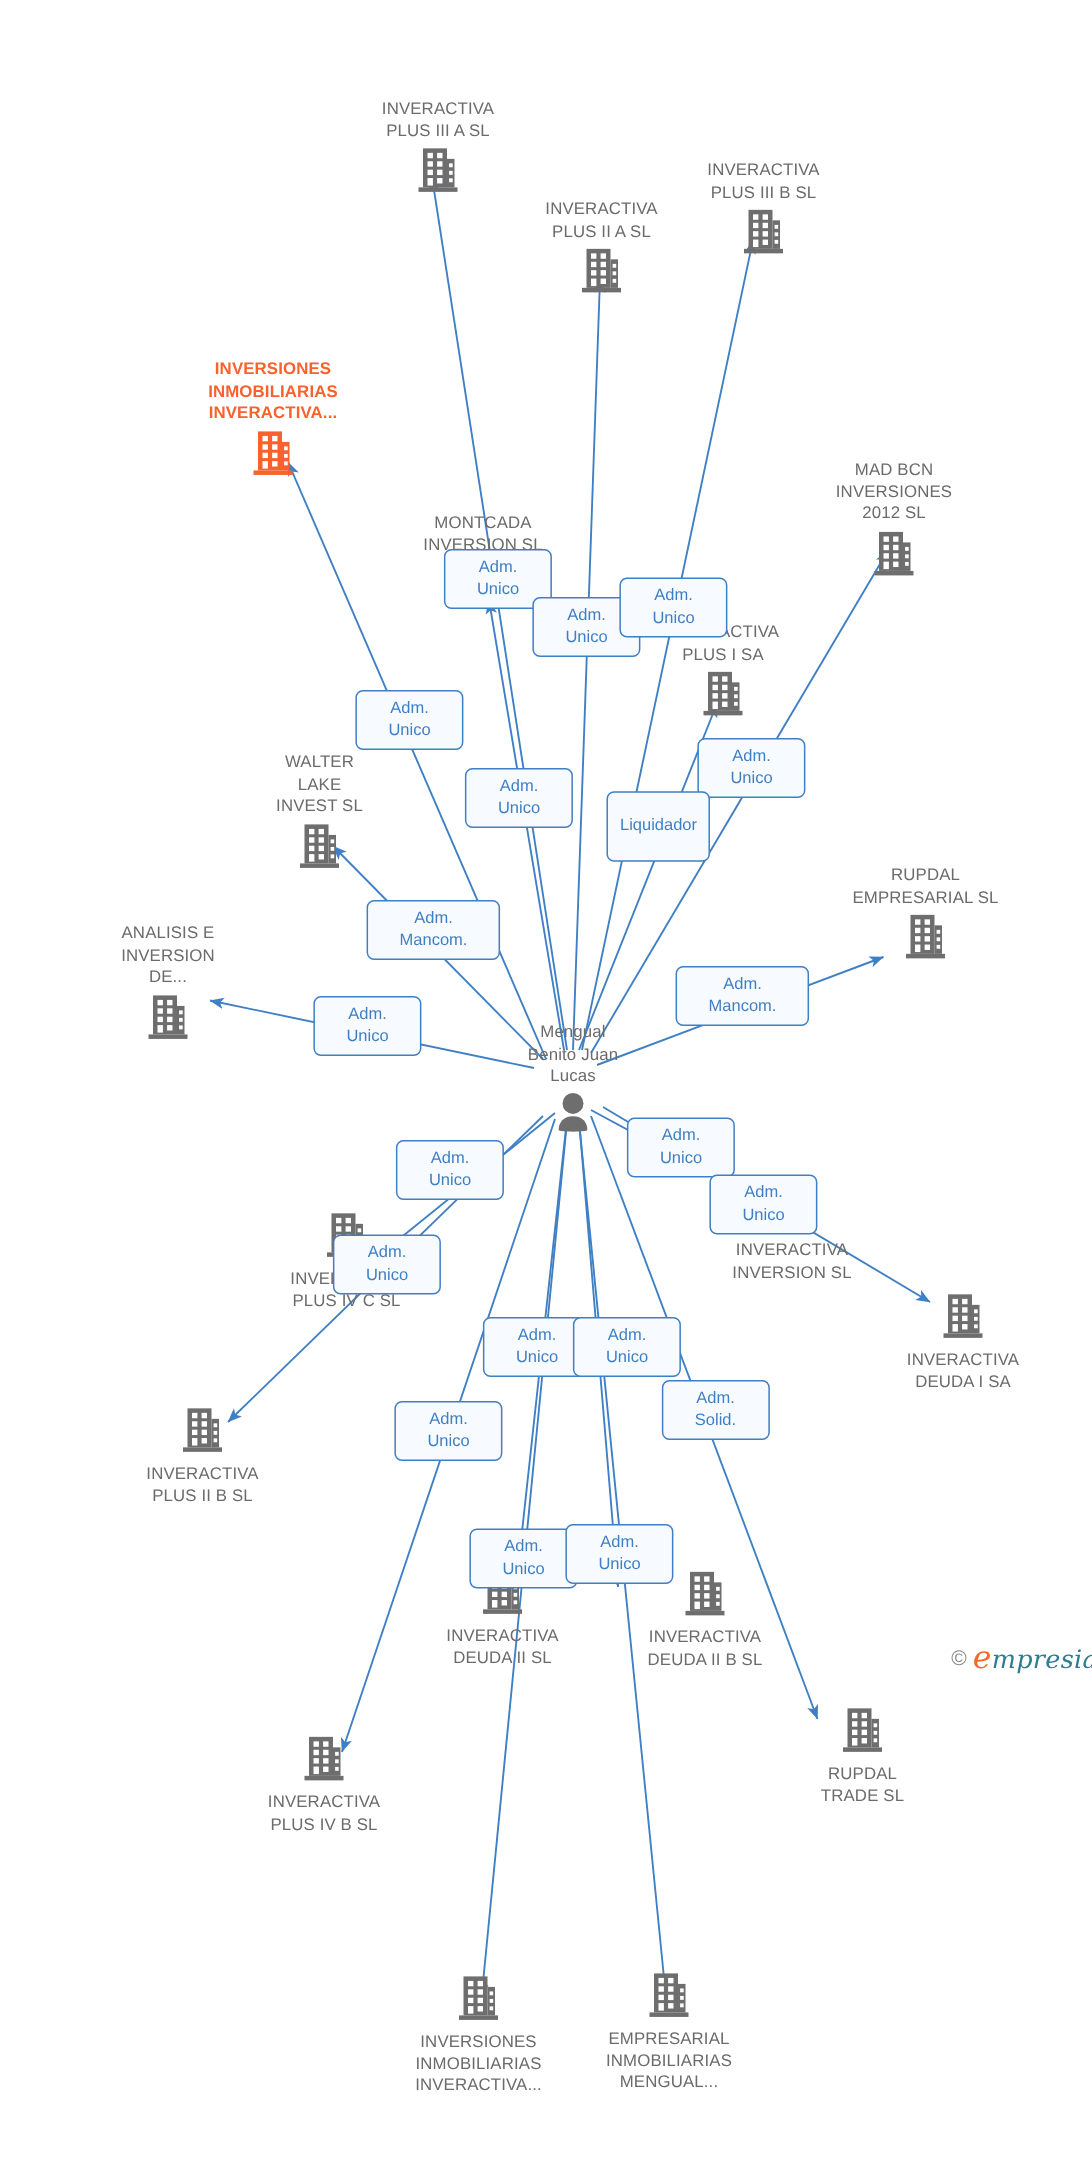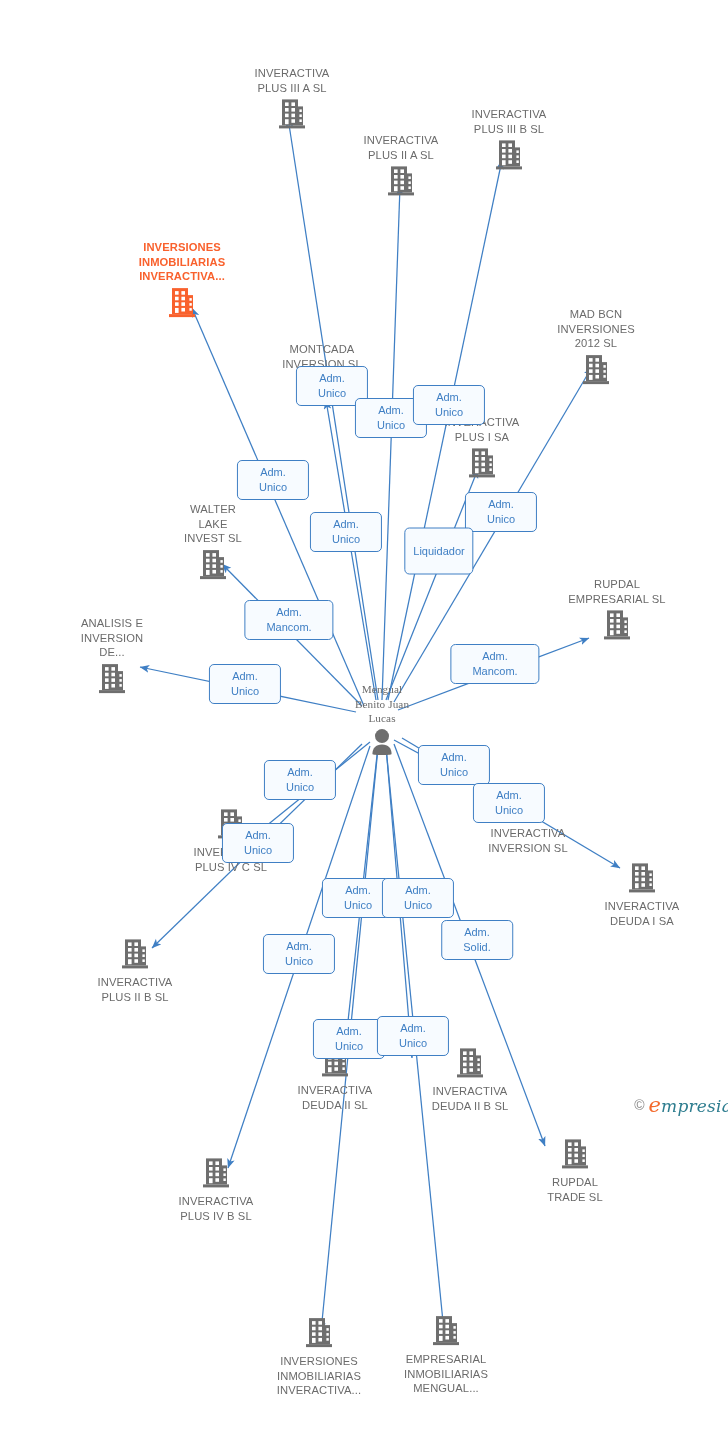--- a/index.html
+++ b/index.html
@@ -511,21 +511,21 @@
               <rect x="8" y="16.2" width="3.6" height="3.6"></rect>
               <rect x="14.4" y="16.2" width="3.6" height="3.6"></rect>
               <rect x="8" y="21.8" width="3.6" height="5"></rect>
               <rect x="14.4" y="21.8" width="3.6" height="3.6"></rect>
               <rect x="22.4" y="12" width="2.4" height="2.6"></rect>
               <rect x="22.4" y="17" width="2.4" height="2.6"></rect>
               <rect x="22.4" y="22" width="2.4" height="2.6"></rect>
             </g>
           </svg></div>
       </div>
-      <div class="node above" style="left: 370px; top: 722px; font-family: Liberation Serif, serif;">
+      <div class="node above" style="left: 370px; top: 722px;">
         <div class="nlabel">Mengual
 Benito Juan
 Lucas</div>
         <div class="nicon"><svg width="28" height="30" viewBox="0 0 28 30" xmlns="http://www.w3.org/2000/svg">
             <circle cx="14" cy="8" r="7" fill="#6e6e6e"></circle>
             <path d="M14 16.5c-6.4 0-9.6 4.2-9.6 9.3 0 1.4 19.2 1.4 19.2 0 0-5.1-3.2-9.3-9.6-9.3z" fill="#6e6e6e"></path>
           </svg></div>
       </div>
     </div>
   <div id="badges-layer">

